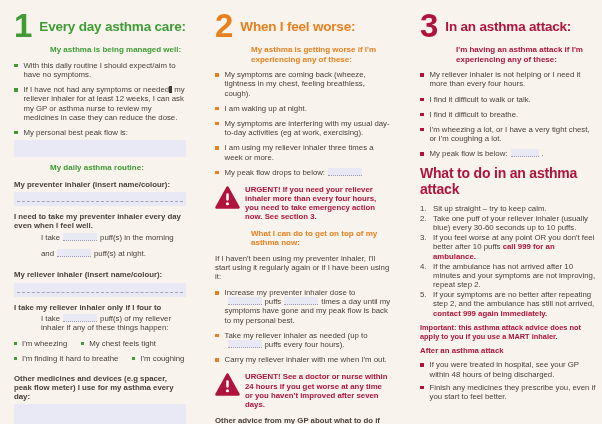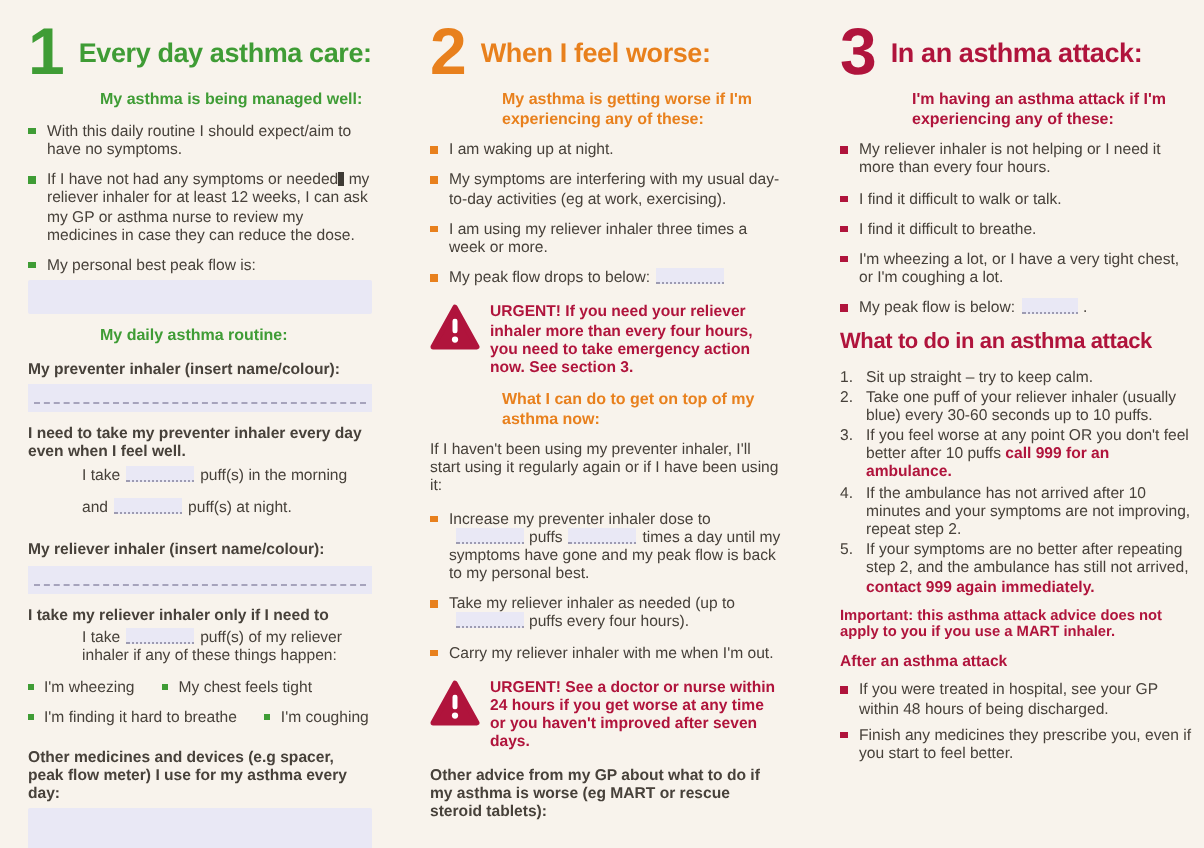--- a/index.html
+++ b/index.html
@@ -64,21 +64,21 @@
   .urgent{display:flex;gap:5px;align-items:flex-start;margin:8px 0 7px;}
   .urgent svg{flex:0 0 25px;margin-top:1px;}
   .urgent-text{color:var(--crimson);font-weight:bold;}
 
   .step{display:flex;gap:4px;margin-bottom:1px;}
   .step-num{flex:0 0 9px;}
   .hl{color:var(--crimson);font-weight:bold;}
 
   .note-crimson{color:var(--crimson);font-weight:bold;font-size:7.4px;margin:6px 0 5px;}
   .after-head{color:var(--crimson);font-weight:bold;margin:2px 0 5px;}
-  .what-head{color:var(--crimson);font-weight:bold;font-size:11px;margin:5px 0 6px;letter-spacing:-0.2px;}
+  .what-head{color:var(--crimson);font-weight:bold;font-size:14px;margin:5px 0 6px;letter-spacing:-0.2px;}
 
   .symptom-row{display:flex;gap:14px;margin:0 0 6px;}
   .symptom{display:flex;gap:5px;}
   .symptom .sq{width:3px;flex:0 0 3px;height:3px;margin-top:3px;}
 </style>
 </head>
 <body>
 
 <div class="page">
 
@@ -112,21 +112,21 @@
     <div class="fill-row">
       <span>I take</span><span class="blank"></span><span>puff(s) in the morning</span>
     </div>
     <div class="fill-row">
       <span>and</span><span class="blank"></span><span>puff(s) at night.</span>
     </div>
 
     <div class="label" style="margin-top:12px;">My reliever inhaler (insert name/colour):</div>
     <div class="line-field"></div>
 
-    <div class="label" style="margin-top:5px;margin-bottom:2px;">I take my reliever inhaler only if I need to</div>
+    <div class="label" style="margin-top:5px;margin-bottom:2px;">I take my reliever inhaler only if I four to</div>
     <div class="fill-row" style="margin-top:0;">
       <span>I take</span><span class="blank"></span><span>puff(s) of my reliever inhaler if any of these things happen:</span>
     </div>
 
     <div class="symptom-row" style="margin-top:7px;">
       <span class="symptom">
           <span class="sq sq-green"></span>
           <span>I'm wheezing</span>
         </span>
       <span class="symptom">
@@ -149,20 +149,24 @@
     <div class="box" style="height:44px;"></div>
   </div>
 
   <div class="col c2w">
     <div class="col-header">
       <div class="big-num tx-orange">2</div>
       <div class="col-title tx-orange">When I feel worse:</div>
     </div>
     <div class="col-sub tx-orange">My asthma is getting worse if I'm experiencing any of these:</div>
 
+    <div class="b">
+      <span class="sq sq-orange"></span>
+      <span>My symptoms are coming back (wheeze, tightness in my chest, feeling breathless, cough).</span>
+    </div>
     <div class="b">
       <span class="sq sq-orange"></span>
       <span>I am waking up at night.</span>
     </div>
     <div class="b">
       <span class="sq sq-orange"></span>
       <span>My symptoms are interfering with my usual day-to-day activities (eg at work, exercising).</span>
     </div>
     <div class="b">
       <span class="sq sq-orange"></span>

